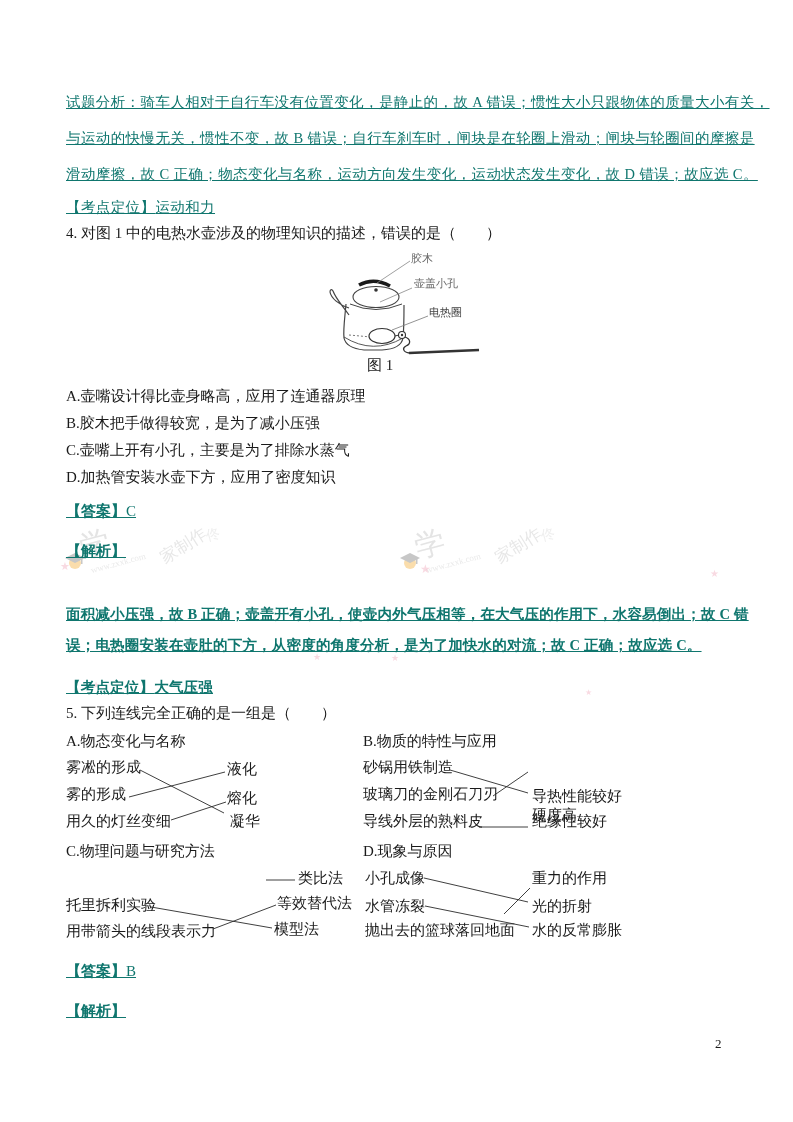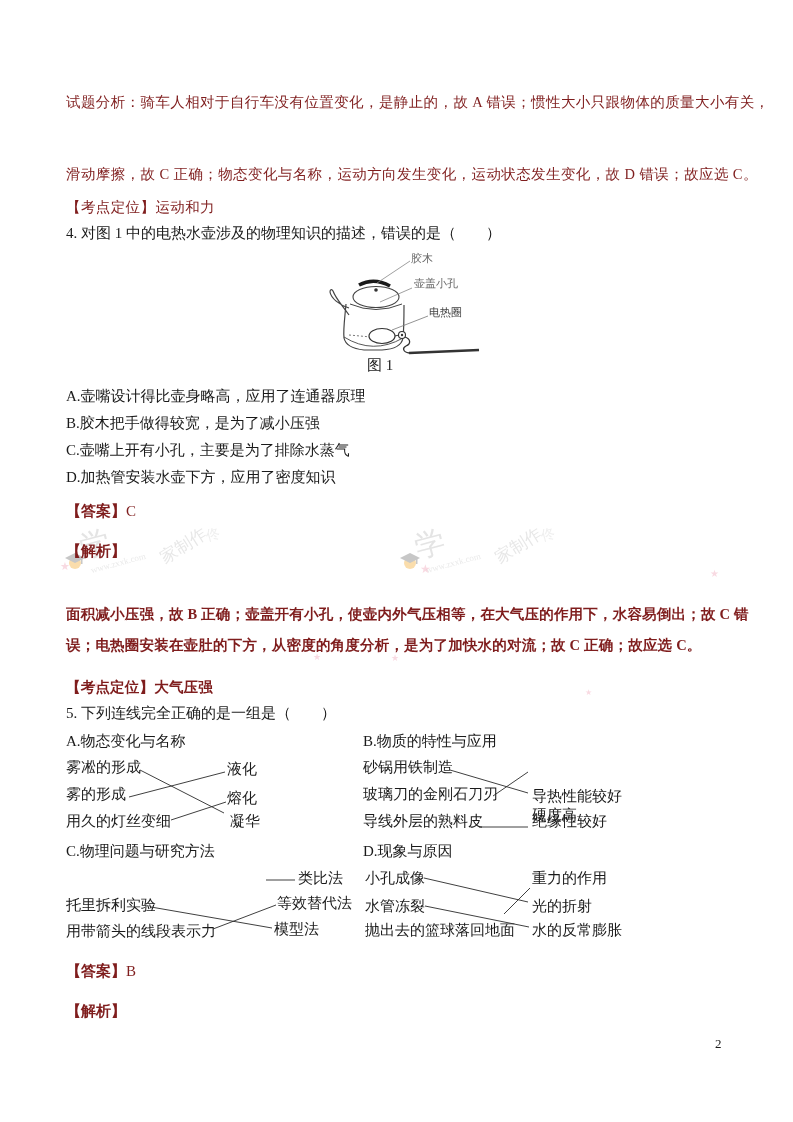--- a/index.html
+++ b/index.html
@@ -1,19 +1,19 @@
 <!DOCTYPE html>
 <html><head>
 <meta charset="utf-8">
 <style>
   html,body{margin:0;padding:0;background:#e8e8e8;}
   .page{position:relative;width:793px;height:1122px;background:#ffffff;overflow:hidden;
         font-family:"Liberation Serif","DejaVu Serif",serif;}
   .t{position:absolute;white-space:nowrap;font-size:15px;color:#1a1a1a;line-height:1.25;}
-  .red{color:#7f1d1d;}
+  .red{color:#0f766e;text-decoration:underline;}
   .k1{font-size:14.5px;letter-spacing:0.4px;}
   .k2{font-weight:bold;font-size:14.5px;letter-spacing:0.2px;}
   .hdr{font-weight:bold;}
   .fig-lbl{position:absolute;white-space:nowrap;font-size:11px;color:#666;}
   .fig-lbl.dark{color:#444;}
   .wm{position:absolute;opacity:0.55;pointer-events:none;}
   .wm span{position:absolute;white-space:nowrap;}
   .wm .brand{font-size:30px;color:#cfcfcf;transform:rotate(-15deg);left:20px;top:2px;}
   .wm .site{font-size:9px;color:#d8d8d8;transform:rotate(-15deg);left:30px;top:36px;}
   .wm .maker{font-size:17px;color:#d4d4d4;transform:rotate(-32deg);left:98px;top:12px;}
@@ -51,20 +51,21 @@
   </div>
   <span class="star" style="left:60px;top:560px;font-size:11px;">★</span>
   <span class="star" style="left:420px;top:562px;font-size:12px;">★</span>
   <span class="star" style="left:710px;top:568px;font-size:10px;">★</span>
   <span class="star" style="left:313px;top:652px;font-size:9px;">★</span>
   <span class="star" style="left:391px;top:653px;font-size:9px;">★</span>
   <span class="star" style="left:92px;top:680px;font-size:9px;">★</span>
   <span class="star" style="left:585px;top:688px;font-size:8px;">★</span>
 
   <div class="t red k1" style="left:66px;top:93px;">试题分析：骑车人相对于自行车没有位置变化，是静止的，故 A 错误；惯性大小只跟物体的质量大小有关，</div>
+  <div class="t red k1" style="left:66px;top:129px;">与运动的快慢无关，惯性不变，故 B 错误；自行车刹车时，闸块是在轮圈上滑动；闸块与轮圈间的摩擦是</div>
   <div class="t red k1" style="left:66px;top:165px;">滑动摩擦，故 C 正确；物态变化与名称，运动方向发生变化，运动状态发生变化，故 D 错误；故应选 C。</div>
   <div class="t red k1" style="left:66px;top:198px;">
     <span>【考点定位】</span><span>运动和力</span>
   </div>
 
   <div class="t" style="left:66px;top:224px;">4. 对图 1 中的电热水壶涉及的物理知识的描述，错误的是（　　）</div>
 
   <svg class="overlay" style="left:322px;top:248px;" width="160" height="112" viewBox="0 0 160 112">
 
     <path d="M33,54 Q52,27 71,54" fill="none" stroke="#444" stroke-width="1.2"></path>

